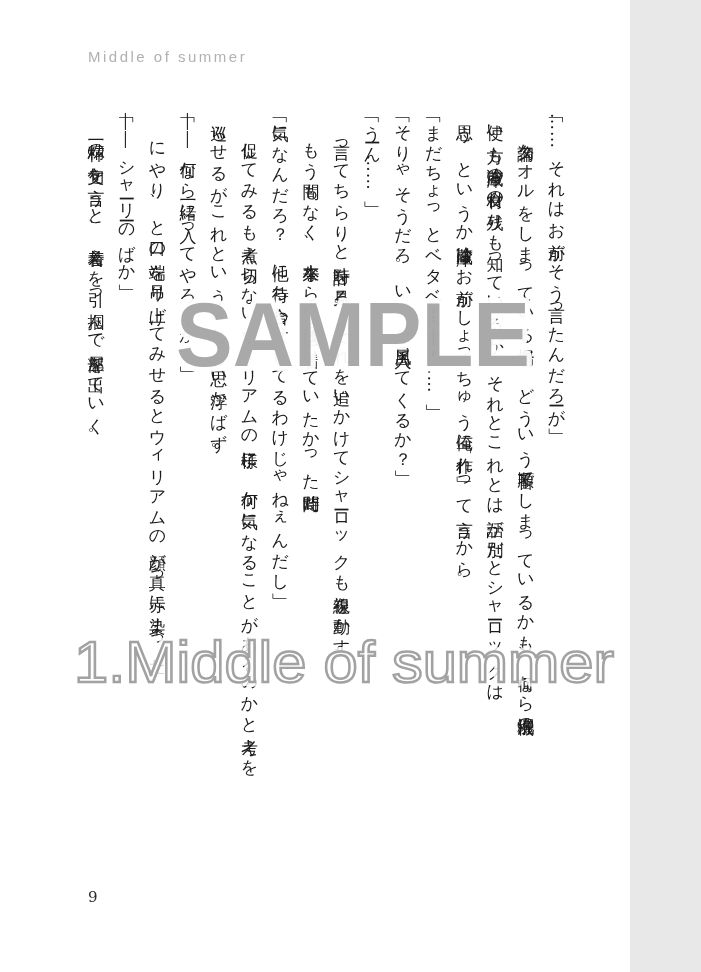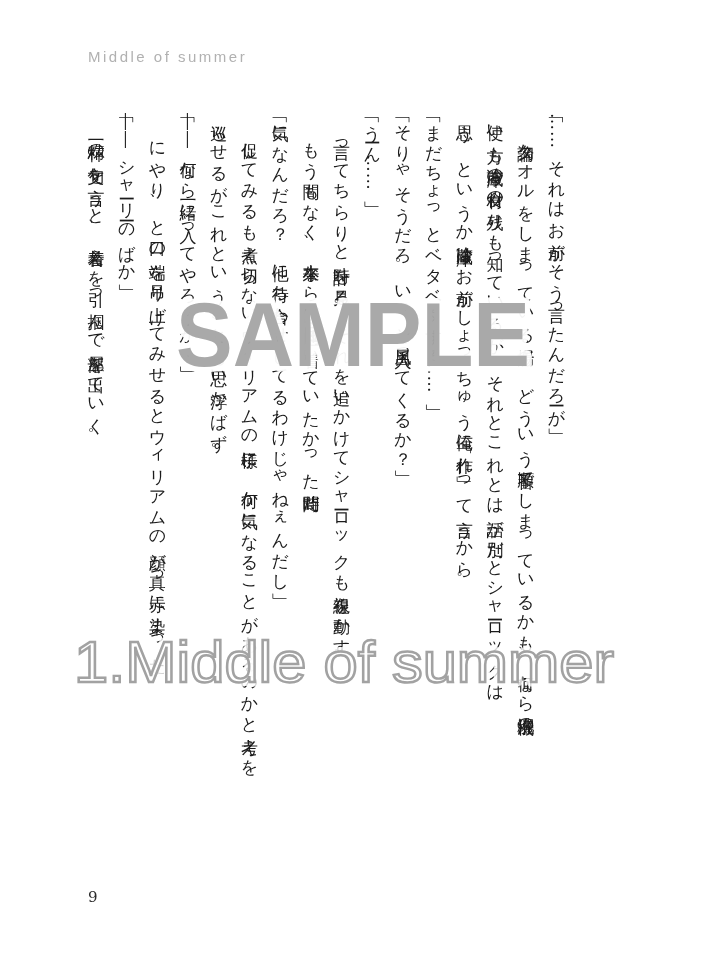--- a/index.html
+++ b/index.html
@@ -1,21 +1,22 @@
 <!DOCTYPE html>
 <html><head>
 <meta charset="utf-8">
 <style>
   html,body{margin:0;padding:0;background:#e8e8e8;}
   .page{
     position:relative;
-    width:701px;height:972px;
+    width:617px;height:972px;
     background:#ffffff;
     overflow:hidden;
     font-family:"Liberation Sans",sans-serif;
+    padding-left:13px;
   }
   .header{
     position:absolute;
     left:88px;top:48px;
     font-size:15px;
     letter-spacing:2.5px;
     color:#b1b1b1;
     font-family:"Liberation Sans",sans-serif;
   }
   .text-block{

